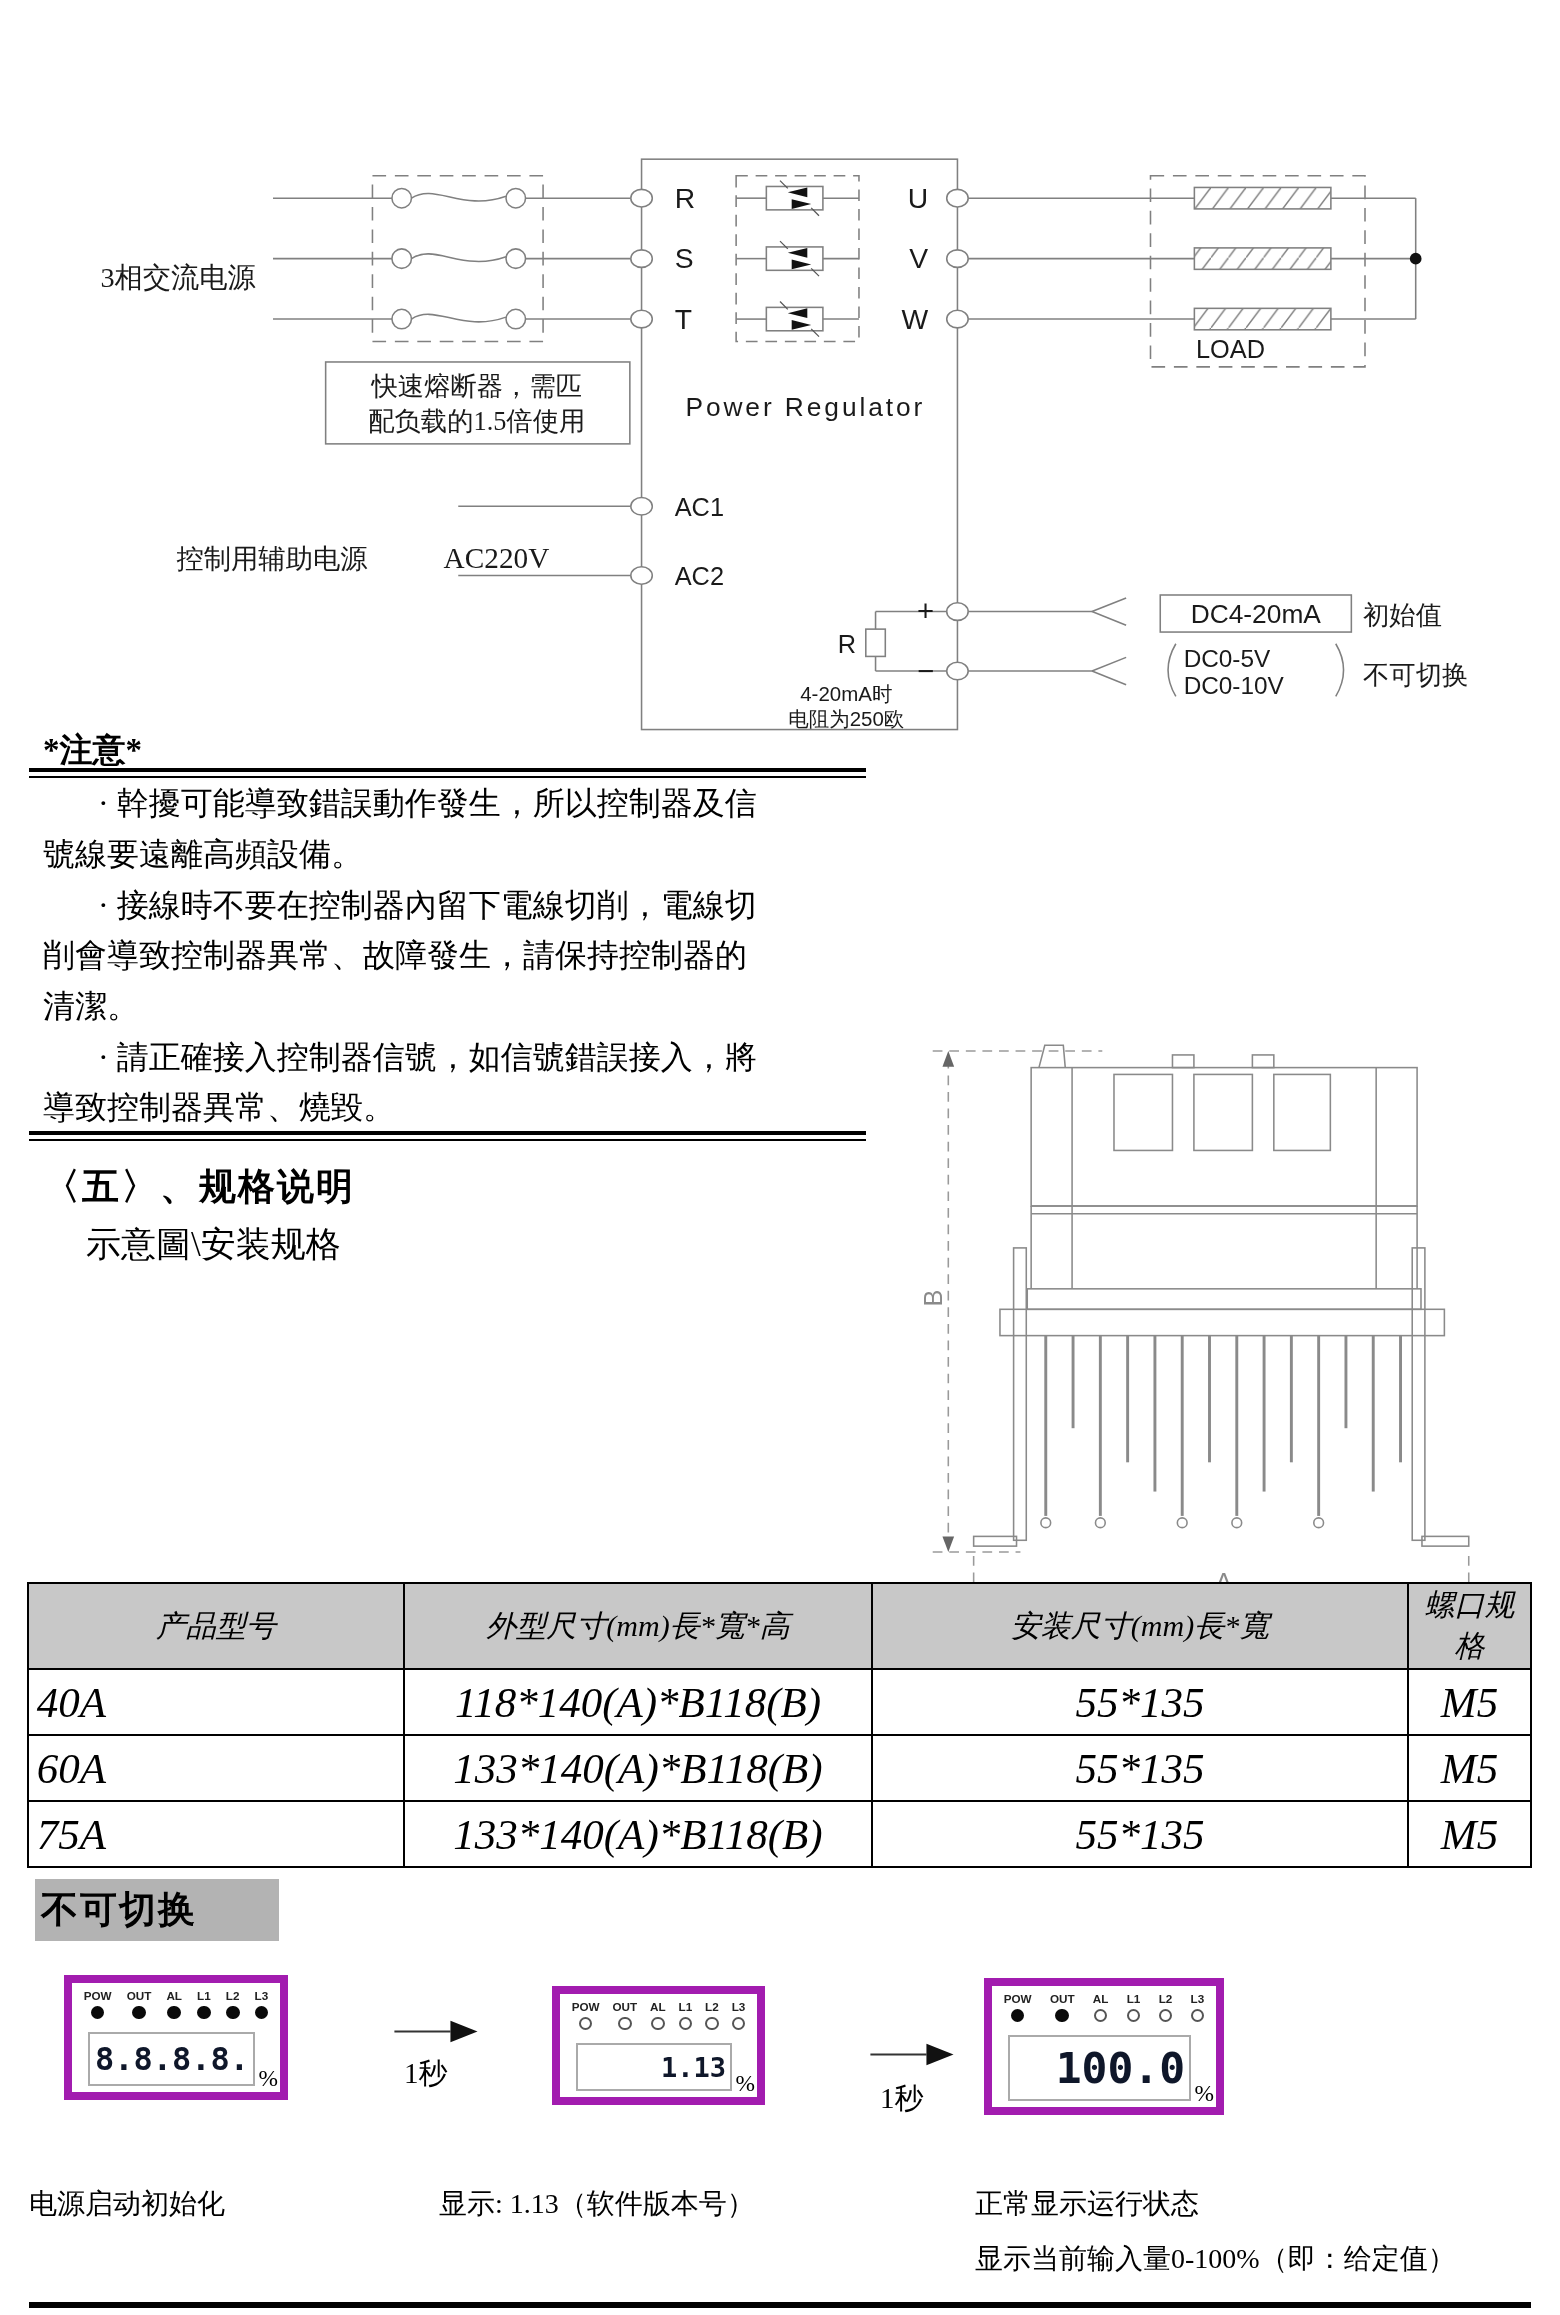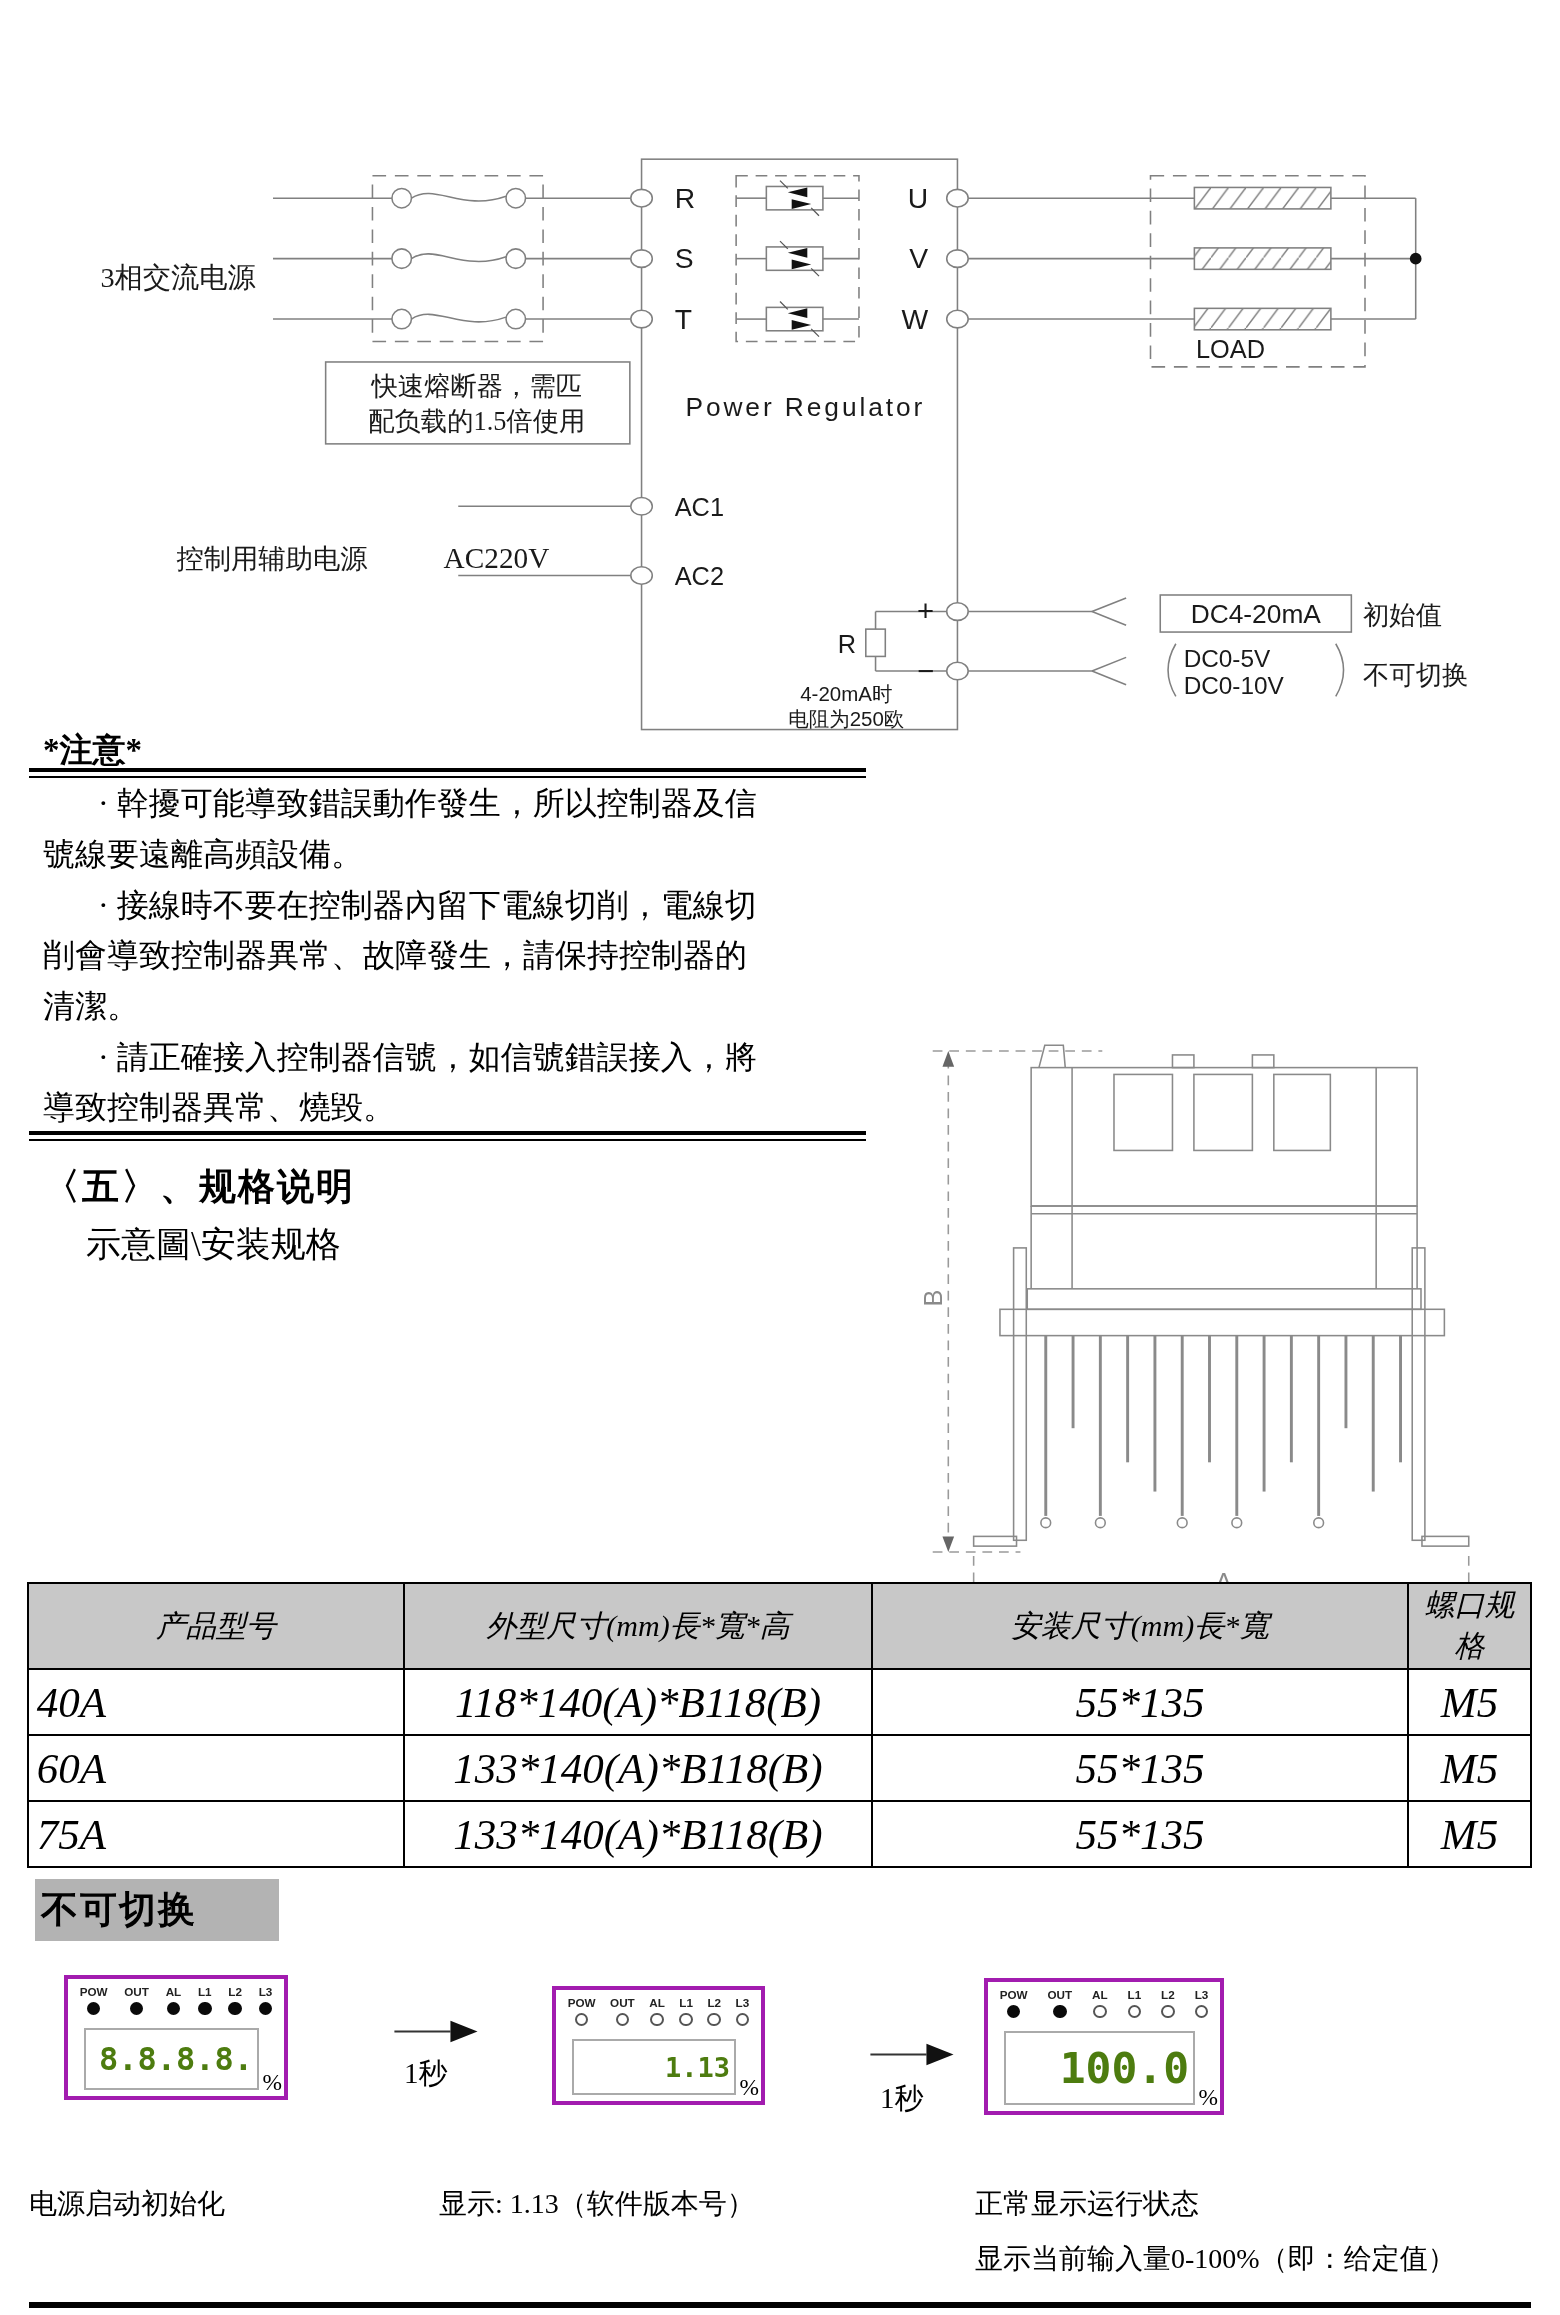--- a/index.html
+++ b/index.html
@@ -11,29 +11,29 @@
   .rule{position:absolute;background:#000;}
   table.spec{position:absolute;left:27px;top:1582px;border-collapse:collapse;table-layout:fixed;
              width:1504px;font-family:"Liberation Serif",serif;font-style:italic;}
   table.spec td,table.spec th{border:2px solid #000;overflow:hidden;}
   table.spec{border:2.9px solid #000;}
   table.spec th{background:#c8c8c8;font-weight:normal;font-size:30px;height:70px;}
   table.spec td{font-size:43px;height:62px;text-align:center;}
   table.spec td.l{text-align:left;padding-left:7.8px;}
   .badge{position:absolute;left:35px;top:1879px;width:238px;height:62px;background:#b3b3b3;
          font-size:37px;font-weight:bold;line-height:62px;padding-left:5.9px;letter-spacing:2px;}
-  .panel{position:absolute;border:4px solid #a21caf;background:#fff;box-sizing:border-box;}
+  .panel{position:absolute;border:8px solid #a21caf;background:#fff;box-sizing:border-box;}
   .led-row{display:flex;justify-content:space-between;padding:5.9px 11.7px 0 11.7px;}
   .led{display:flex;flex-direction:column;align-items:center;gap:3.9px;}
   .led-label{font-family:"Liberation Sans",sans-serif;font-weight:bold;font-size:11.7px;color:#222;}
   .led-dot{width:13.7px;height:13.7px;border-radius:50%;border:2px solid #555;box-sizing:border-box;background:#fff;}
   .led-dot.on{background:#0a0a0a;border-color:#0a0a0a;}
   .lcd{position:absolute;left:15.6px;right:25px;top:49px;bottom:5.9px;border:2px solid #aaa;
        display:flex;align-items:center;justify-content:flex-end;padding:0 3.9px;box-sizing:border-box;}
-  .digits{font-family:"DejaVu Sans Mono",monospace;font-weight:bold;color:#4d7c0f;}
+  .digits{font-family:"DejaVu Sans Mono",monospace;font-weight:bold;color:#0f172a;}
   .pct{position:absolute;right:2px;bottom:0px;font-size:23.4px;}
   .cap{position:absolute;font-size:28px;white-space:nowrap;}
   .arrow-label{position:absolute;font-size:29px;}
 </style>
 </head>
 <body>
 
 <div class="page">
 
 

